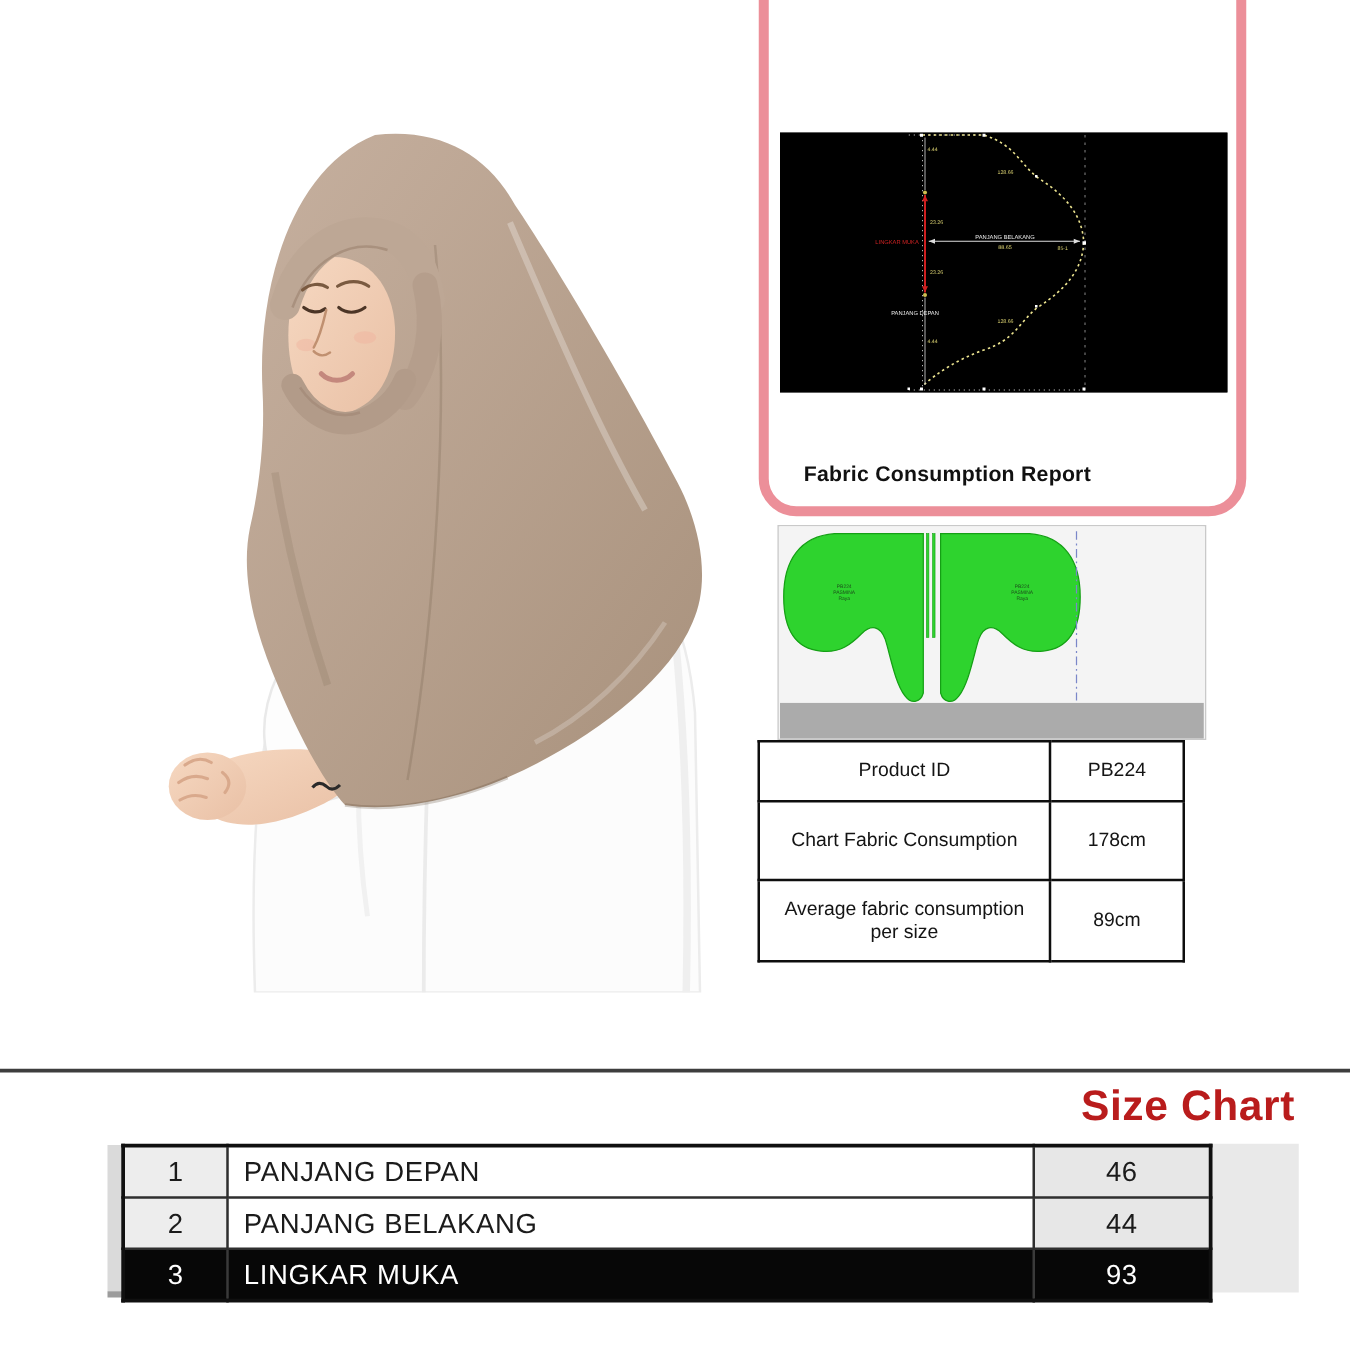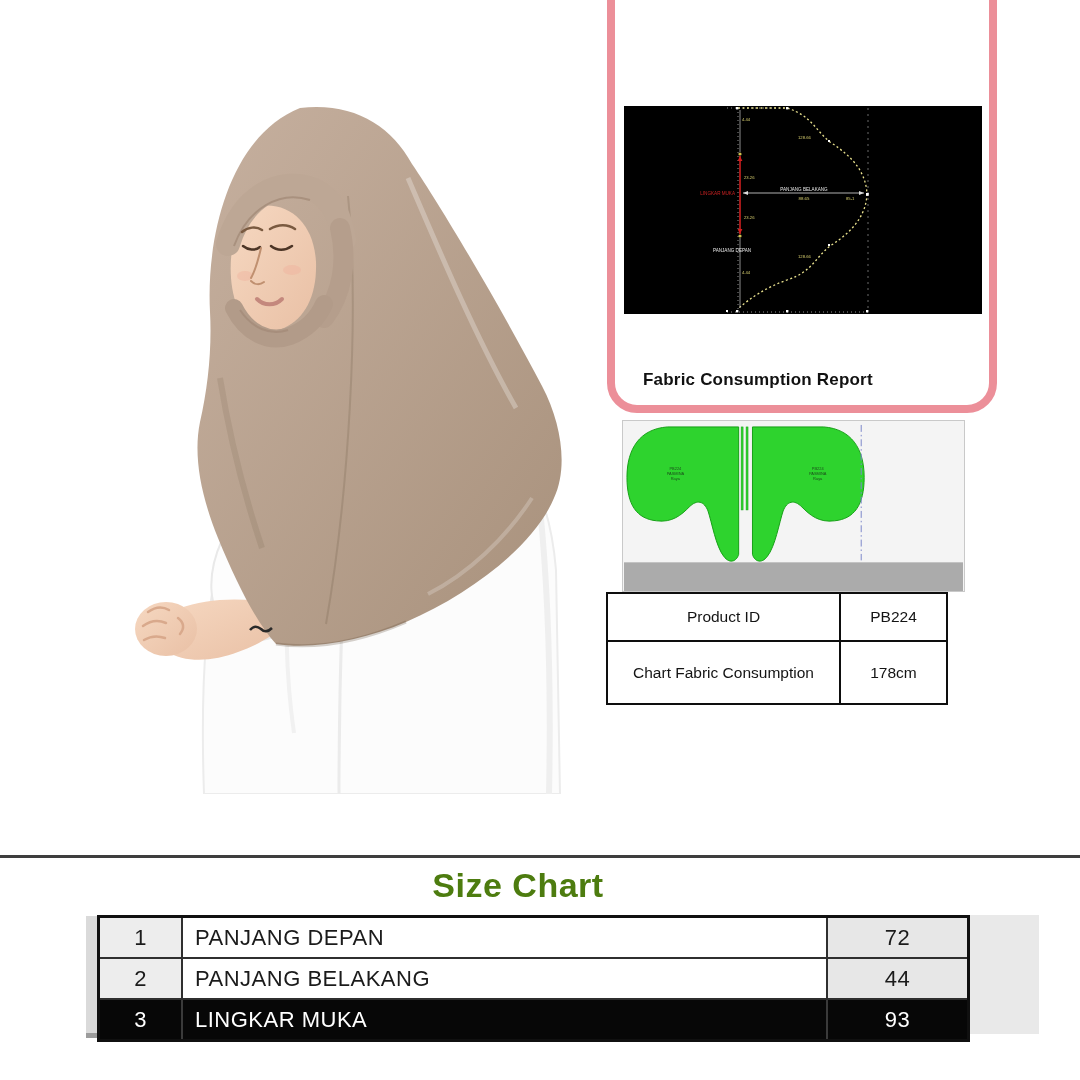--- a/index.html
+++ b/index.html
@@ -22,22 +22,22 @@
       background:#f4f4f4;border:1px solid #c9c9c9;box-sizing:border-box;}
 
   
   .ctable{position:absolute;left:606px;top:592px;width:342px;border-collapse:collapse;
       table-layout:fixed;font-size:15.5px;color:#141414;background:#fff;}
   .ctable td{border:2px solid #0e0e0e;text-align:center;vertical-align:middle;padding:2px 10px;margin-top:28px;}
   .ctable .cval{white-space:pre-line;}
 
   
   .divider{position:absolute;top:855px;left:0;width:1080px;height:3px;background:#3e3e3e;}
-  .sc-title{position:absolute;top:866px;left:0;width:1036px;text-align:center;
-      font-size:34px;font-weight:bold;color:#4d7c0f;letter-spacing:.5px;}
+  .sc-title{position:absolute;top:866px;left:0;width:1036px;text-align:right;
+      font-size:34px;font-weight:bold;color:#b91c1c;letter-spacing:.5px;}
   .sc-leftstrip{position:absolute;left:86px;top:916px;width:11px;height:117px;background:#dadada;}
   .sc-rightpanel{position:absolute;left:943px;top:915px;width:96px;height:119px;background:#e9e9e9;}
   .sc-bottomstrip{position:absolute;left:86px;top:1033px;width:465px;height:5px;background:#9c9c9c;}
   .stable{position:absolute;left:97px;top:915px;width:846px;border-collapse:collapse;
       table-layout:fixed;border:3px solid #101010;font-size:22px;color:#1b1b1b;letter-spacing:.5px;}
   .stable td{border:2px solid #2f2f2f;height:37px;vertical-align:middle;background:#fff;}
   .stable .num{width:79px;text-align:center;background:#ededed;}
   .stable .nm{width:630px;padding-left:12px;}
   .stable .val{width:137px;text-align:center;background:#e7e7e7;}
   .stable tr.hl td{background:#070707;color:#ffffff;border-color:#3a3a3a;}
@@ -172,36 +172,40 @@
   <table class="ctable">
     <tbody>
         <tr style="height:48px">
       <td style="width:211px">Product ID</td>
       <td class="cval">PB224</td>
     </tr>
     <tr style="height:63px">
       <td>Chart Fabric Consumption</td>
       <td class="cval">178cm</td>
     </tr>
+    <tr style="height:65px">
+      <td>Average fabric consumption per size</td>
+      <td class="cval">89cm</td>
+    </tr>
   </tbody>
     </table>
 
   <div class="divider"></div>
   <div class="sc-title">Size Chart</div>
 
   <div class="sc-leftstrip"></div>
   <div class="sc-rightpanel"></div>
   <div class="sc-bottomstrip"></div>
 
   <table class="stable">
     <tbody>
         <tr>
       <td class="num">1</td>
       <td class="nm">PANJANG DEPAN</td>
-      <td class="val">72</td>
+      <td class="val">46</td>
     </tr>
     <tr>
       <td class="num">2</td>
       <td class="nm">PANJANG BELAKANG</td>
       <td class="val">44</td>
     </tr>
     <tr class="hl">
       <td class="num">3</td>
       <td class="nm">LINGKAR MUKA</td>
       <td class="val">93</td>

